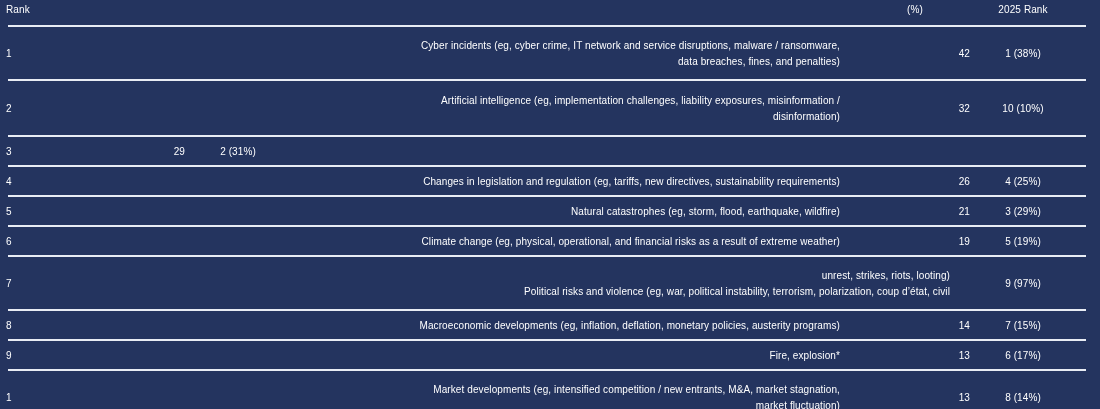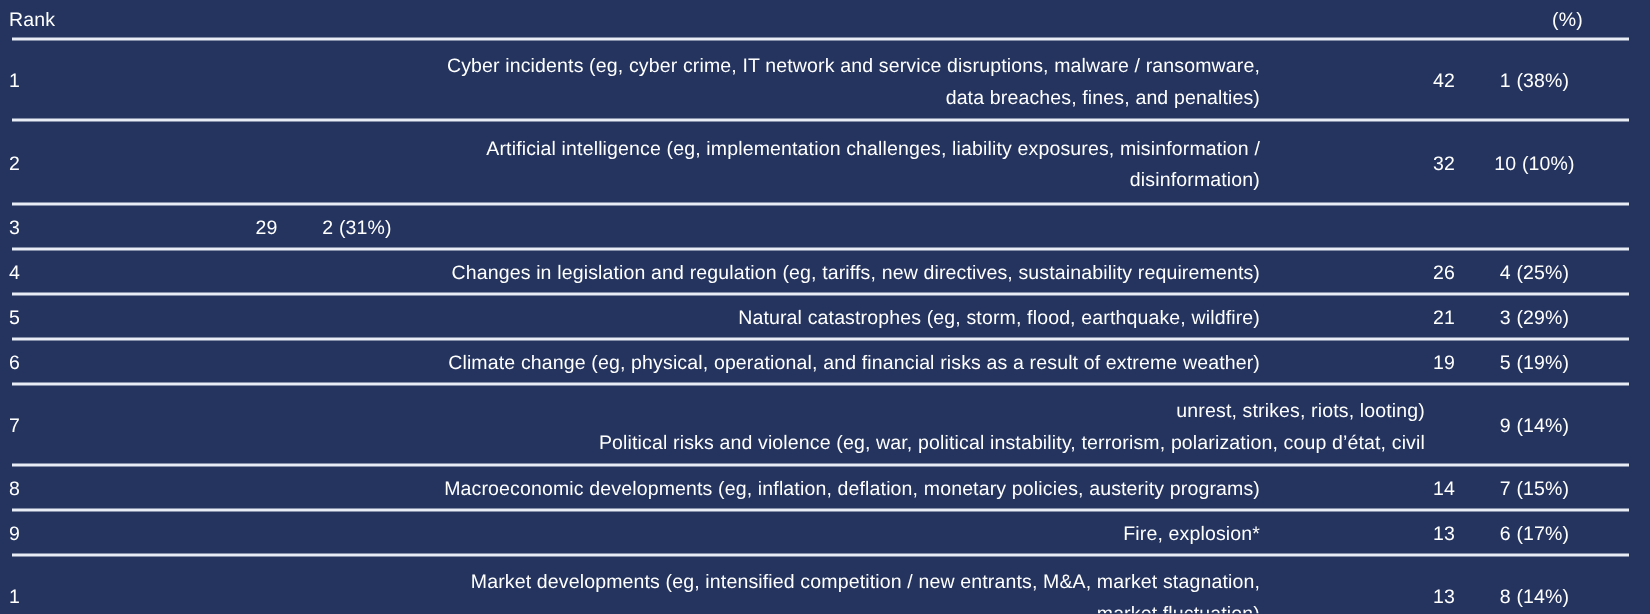--- a/index.html
+++ b/index.html
@@ -37,21 +37,21 @@
   .row.no-rule::after { display: none; }
 
   .header-row {
     height: 27px;
     align-items: flex-start;
   }
   .header-row .cell { padding-top: 2px; }
 
   .cell {
     box-sizing: border-box;
-    font-size: 13px;
+    font-size: 10px;
     color: #ffffff;
     line-height: 1.62;
     letter-spacing: 0.1px;
   }
   .c-rank {
     width: 75px;
     padding-left: 6px;
     flex: 0 0 75px;
     text-align: left;
   }
@@ -89,20 +89,21 @@
 </style>
 </head>
 <body>
 
 <div class="risk-table">
 
   <div class="row header-row">
     <div class="cell c-rank">Rank</div>
     <div class="cell c-risk"></div>
     <div class="cell c-pct">(%)</div>
+    <div class="cell c-prev">2025 Rank</div>
   </div>
 
   <div class="row row-2line">
     <div class="cell c-rank">1</div>
     <div class="cell c-risk">
       <span class="risk-text">
         <span class="ln">Cyber incidents (eg, cyber crime, IT network and service disruptions, malware / ransomware,</span>
         <span class="ln">data breaches, fines, and penalties)</span>
       </span>
     </div>
@@ -162,21 +163,21 @@
   </div>
 
   <div class="row row-2line">
     <div class="cell c-rank">7</div>
     <div class="cell c-risk">
       <span class="risk-text">
         <span class="ln">unrest, strikes, riots, looting)</span>
         <span class="ln">Political risks and violence (eg, war, political instability, terrorism, polarization, coup d’état, civil</span>
       </span>
     </div>
-    <div class="cell c-prev">9 (14%)</div>
+    <div class="cell c-prev">9 (97%)</div>
   </div>
 
   <div class="row row-1line">
     <div class="cell c-rank">8</div>
     <div class="cell c-risk">
       <span class="risk-text">
         <span class="ln">Macroeconomic developments (eg, inflation, deflation, monetary policies, austerity programs)</span>
       </span>
     </div>
     <div class="cell c-pct">14</div>

